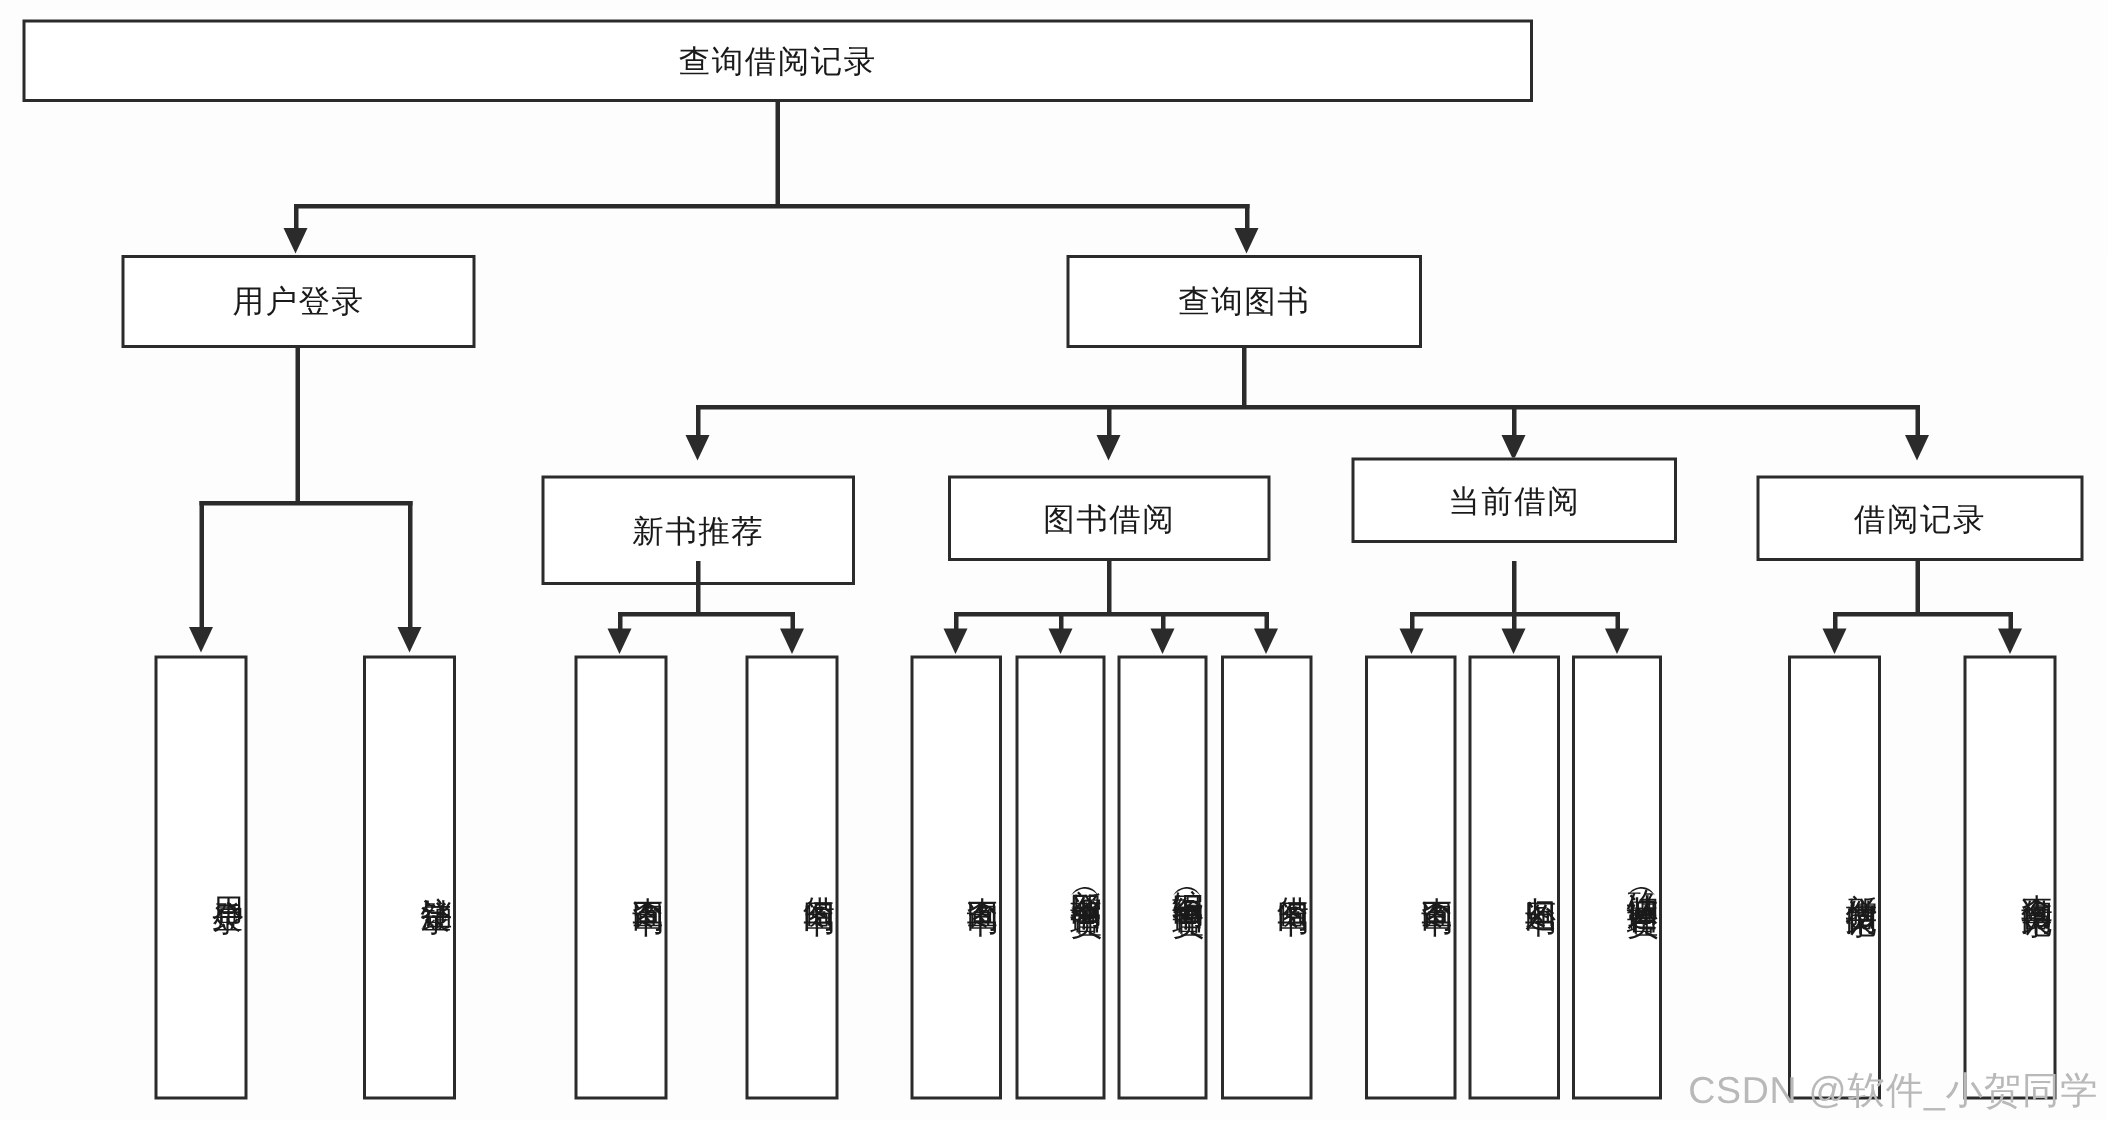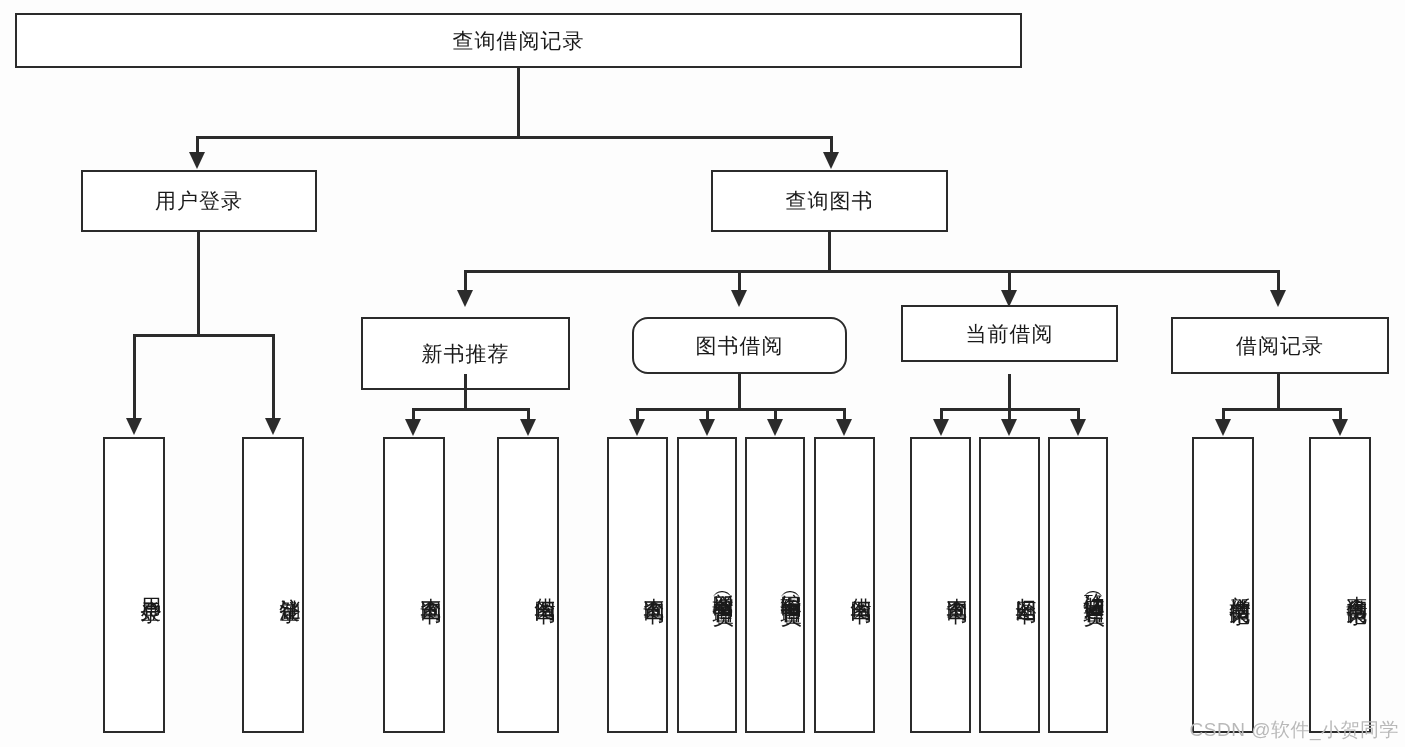--- a/index.html
+++ b/index.html
@@ -65,21 +65,21 @@
     height: 0;
     border-left: 8px solid transparent;
     border-right: 8px solid transparent;
     border-top: 17px solid #2b2b2b;
   }
   
   #watermark {
     position: absolute;
     right: 6px;
     bottom: 4px;
-    font-size: 19px;
+    font-size: 25px;
     color: #b9b9b9;
     white-space: nowrap;
     letter-spacing: 0.5px;
     pointer-events: none;
   }
 </style>
 </head>
 <body>
 
 <div id="diagram-root">
@@ -125,21 +125,21 @@
   <div class="conn vline" style="left:1008px; top:270px; width:3px; height:22px;"></div>
   <div class="arrow" style="left:1001px; top:290px;"></div>
 
   <div class="conn vline" style="left:1277px; top:270px; width:3px; height:22px;"></div>
   <div class="arrow" style="left:1270px; top:290px;"></div>
 
   <div class="node h" style="left:361px; top:317px; width:209px; height:73px;">
     <span class="lbl">新书推荐</span>
   </div>
 
-  <div class="node h" style="left:632px; top:317px; width:215px; height:57px;border-radius:16px;">
+  <div class="node h" style="left:632px; top:317px; width:215px; height:57px;">
     <span class="lbl">图书借阅</span>
   </div>
 
   <div class="node h" style="left:901px; top:305px; width:217px; height:57px;">
     <span class="lbl">当前借阅</span>
   </div>
 
   <div class="node h" style="left:1171px; top:317px; width:218px; height:57px;">
     <span class="lbl">借阅记录</span>
   </div>

